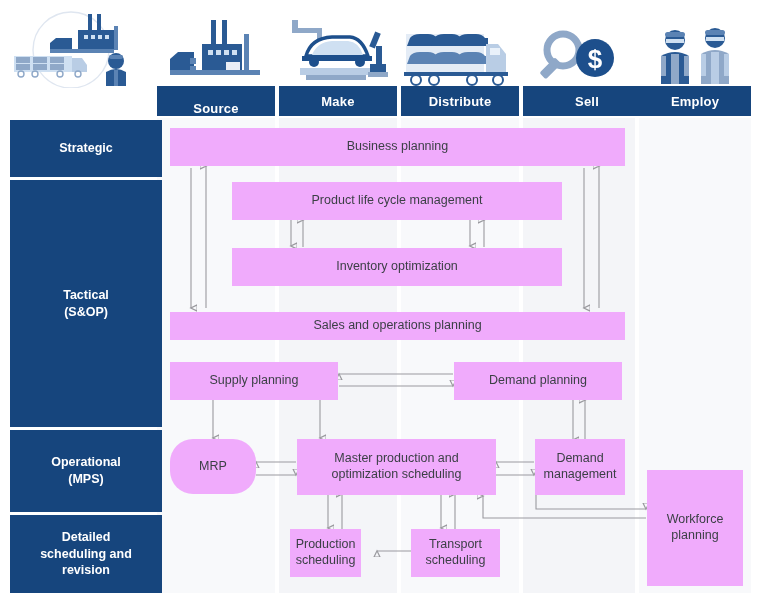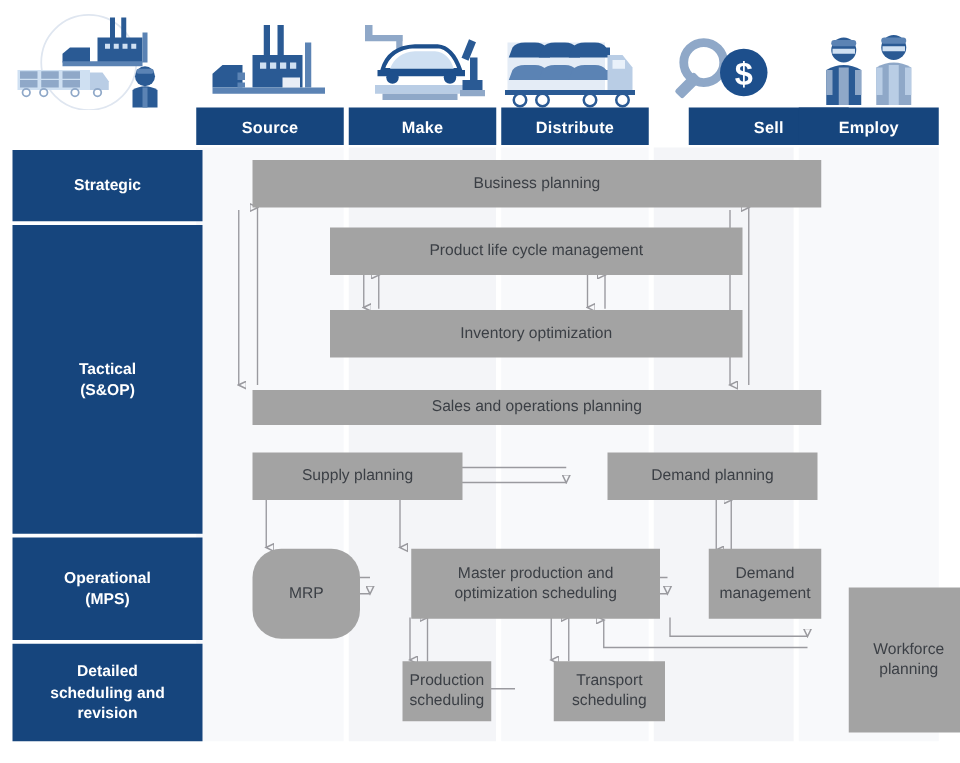--- a/index.html
+++ b/index.html
@@ -66,30 +66,29 @@
     text-align: center;
     display: flex;
     align-items: center;
     justify-content: center;
     padding: 0 6px;
   }
 
   
   .pbox {
     position: absolute;
-    background: #a3a3a3;
+    background: #f0abfc;
     color: #3b3f45;
     font-size: 12.5px;
     line-height: 1.25;
     text-align: center;
     display: flex;
     align-items: center;
     justify-content: center;
     padding: 0 6px;
-    margin-left: 32px;
   }
 
   
   #arrows { position: absolute; inset: 0; pointer-events: none; }
   #arrows line, #arrows path { stroke: #9a9a9f; stroke-width: 1.1; fill: none; }
   .ahead { fill: #6f7176; }
 </style>
 </head>
 <body>
 
@@ -231,30 +230,30 @@
         <rect x="10" y="6" width="20" height="5" rx="2.5" fill="#5b83b4"></rect>
         <rect x="11" y="13" width="18" height="4" fill="#cfe0f2"></rect>
         <path d="M6 30 q14 -8 28 0 v30 h-28 z" fill="#8fa8c8"></path>
         <rect x="16" y="28" width="8" height="32" fill="#b9cde5"></rect>
         <rect x="6" y="30" width="5" height="22" fill="#b9cde5"></rect>
         <rect x="29" y="30" width="5" height="22" fill="#b9cde5"></rect>
       </g>
     </svg>
   </div>
 
-  <div class="col-header" style="left:157px;width:118px;">
+  <div class="col-header" style="left:157px;width:118px;align-items:flex-end;">
       <span>Source</span>
     </div>
   <div class="col-header" style="left:279px;width:118px;">
       <span>Make</span>
     </div>
   <div class="col-header" style="left:401px;width:118px;">
       <span>Distribute</span>
     </div>
-  <div class="col-header" style="left:523px;width:128px;margin-left:28px;">
+  <div class="col-header" style="left:523px;width:128px;">
       <span>Sell</span>
     </div>
   <div class="col-header" style="left:639px;width:112px;">
       <span>Employ</span>
     </div>
 
   <div class="row-label" style="top:120px;height:57px;">
     <span>Strategic</span>
   </div>
   <div class="row-label" style="top:180px;height:247px;">
@@ -345,21 +344,21 @@
   </div>
 
   <div class="pbox" style="left:170px;top:362px;width:168px;height:38px;">
     <span>Supply planning</span>
   </div>
 
   <div class="pbox" style="left:454px;top:362px;width:168px;height:38px;">
     <span>Demand planning</span>
   </div>
 
-  <div class="pbox" style="left:170px;top:439px;width:86px;height:72px;border-radius:23px;">
+  <div class="pbox" style="left:170px;top:439px;width:86px;height:55px;border-radius:23px;">
     <span>MRP</span>
   </div>
 
   <div class="pbox" style="left:297px;top:439px;width:199px;height:56px;">
     <div>
       <div>Master production and</div>
       <div>optimization scheduling</div>
     </div>
   </div>
 

